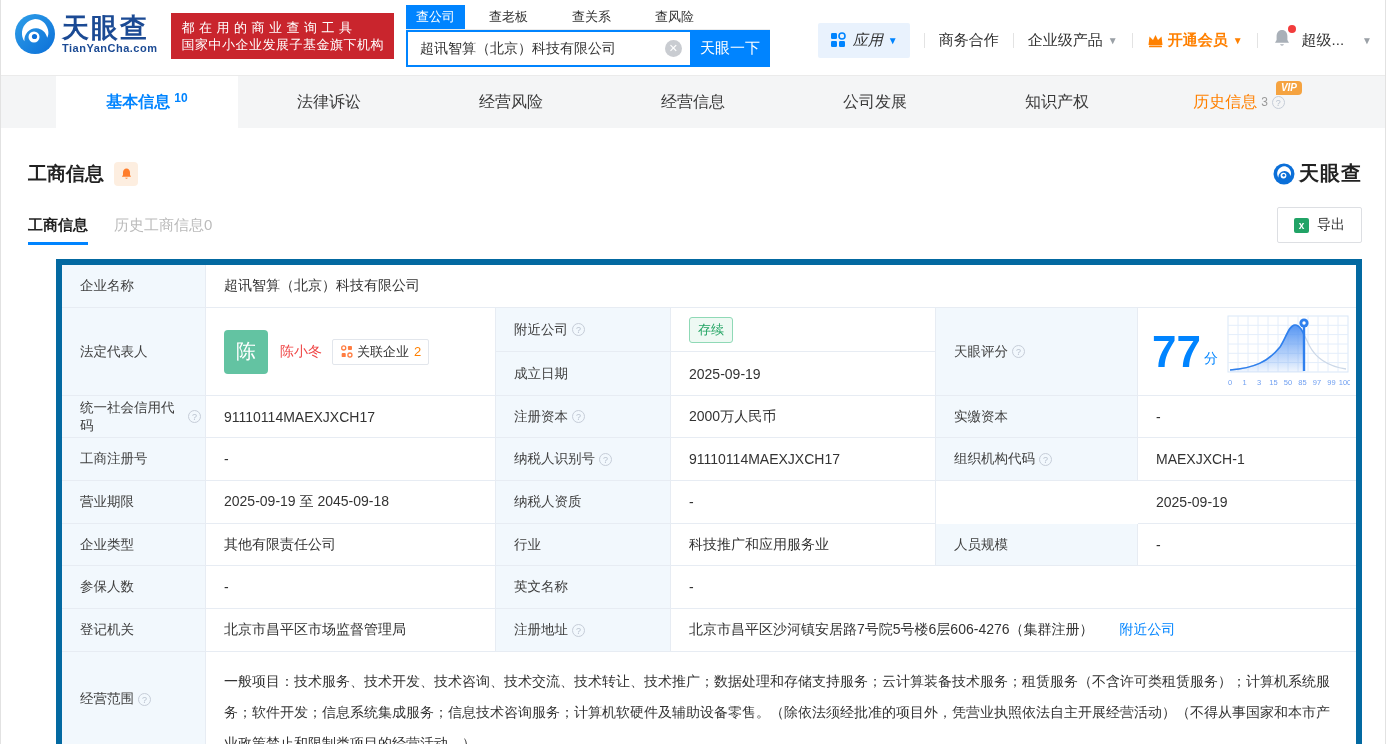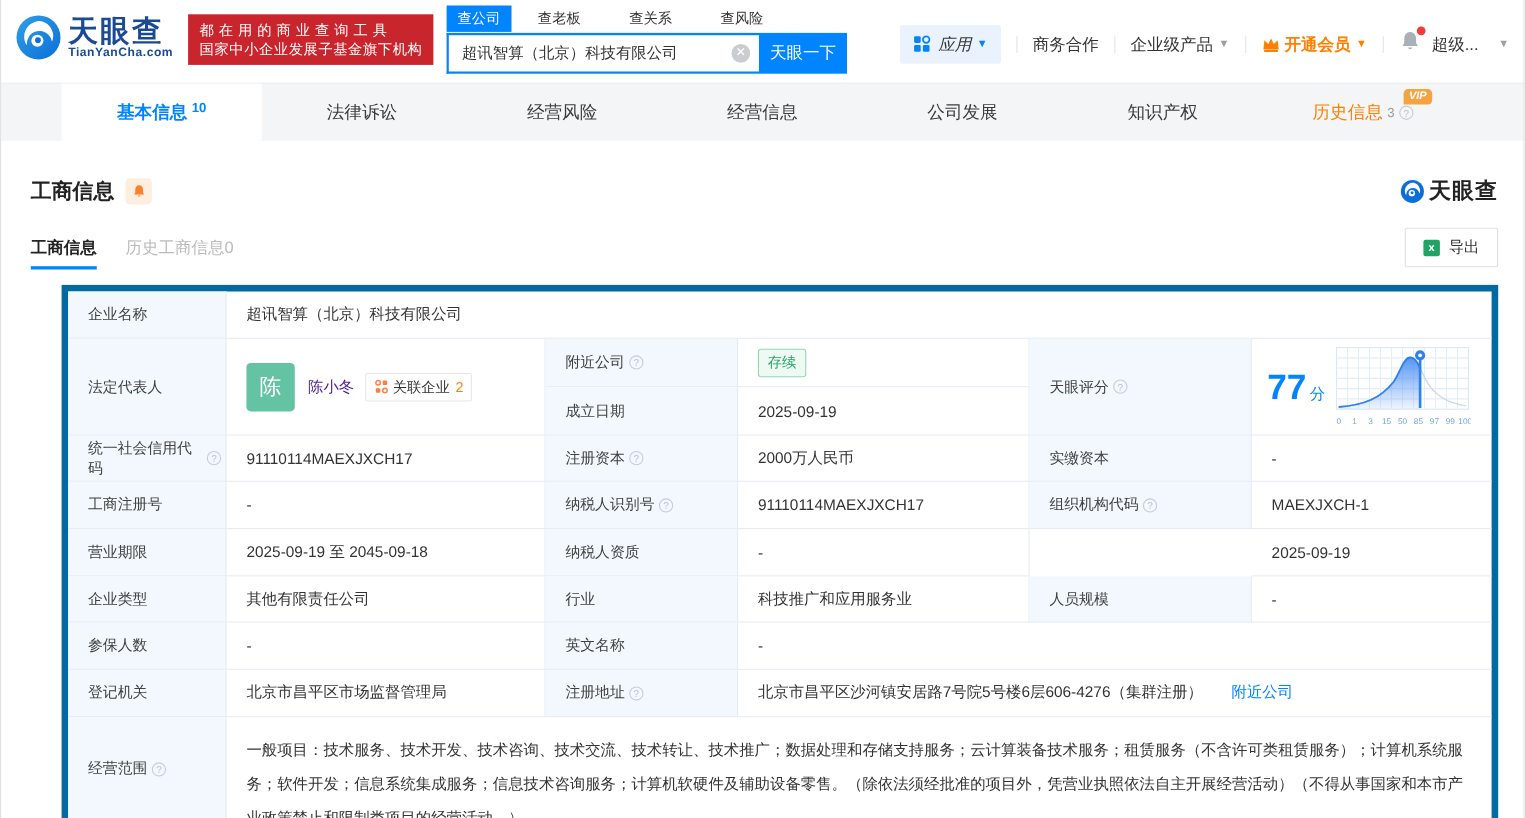--- a/index.html
+++ b/index.html
@@ -68,26 +68,26 @@
   .export-label { font-size:14px; color:#333; margin-left:8px; }
 
   
   .info-table { margin:14px 0 0 28px; width:1306px; border:6px solid #0369a1; display:grid;
     grid-template-columns:144px 290px 175px 265px 202px 1fr;
     grid-template-rows:43px 44px 44px 42px 43px 43px 42px 43px 43px 94px; }
   .cell { border-right:1px solid #e7ecf3; border-bottom:1px solid #e7ecf3; display:flex; align-items:center; padding-left:18px; font-size:14px; color:#333; overflow:hidden; }
   .cell.er { border-right:none; } .cell.eb { border-bottom:none; }
   .lbl { background:#f2f8fd; font-size:13.5px; color:#404040; padding-right:4px; }
   .avatar { width:44px; height:44px; border-radius:4px; background:#63c3a2; color:#fff; font-size:20px; display:flex; align-items:center; justify-content:center; flex:0 0 auto; }
-  .rep-name { color:#4c1d95; margin-left:12px; cursor:pointer; white-space:nowrap; }
+  .rep-name { color:#ef4444; margin-left:12px; cursor:pointer; white-space:nowrap; }
   .rel-badge { display:flex; align-items:center; border:1px solid #e2e6ec; border-radius:2px; padding:3px 7px; margin-left:10px; font-size:13px; cursor:pointer; white-space:nowrap; }
   .rel-cnt { color:#ff8000; margin-left:5px; }
   .status-badge { display:inline-block; border:1px solid #8fd9b6; background:#eef9f3; color:#25a565; font-size:13px; padding:3px 8px; border-radius:3px; }
   .score-cell { padding-left:14px; }
-  .score-num { font-size:32px; font-weight:bold; color:#0084ff; line-height:1; }
+  .score-num { font-size:44px; font-weight:bold; color:#0084ff; line-height:1; }
   .score-unit { font-size:14px; color:#0084ff; margin:14px 8px 0 3px; }
   .near-link { color:#0084ff; margin-left:26px; cursor:pointer; white-space:nowrap; }
   .scope-val { display:block; padding:14px 20px 14px 18px; line-height:31px; align-items:flex-start; }
 </style>
 </head>
 <body>
 
 <div class="frame"></div>
 
 <div class="header">

